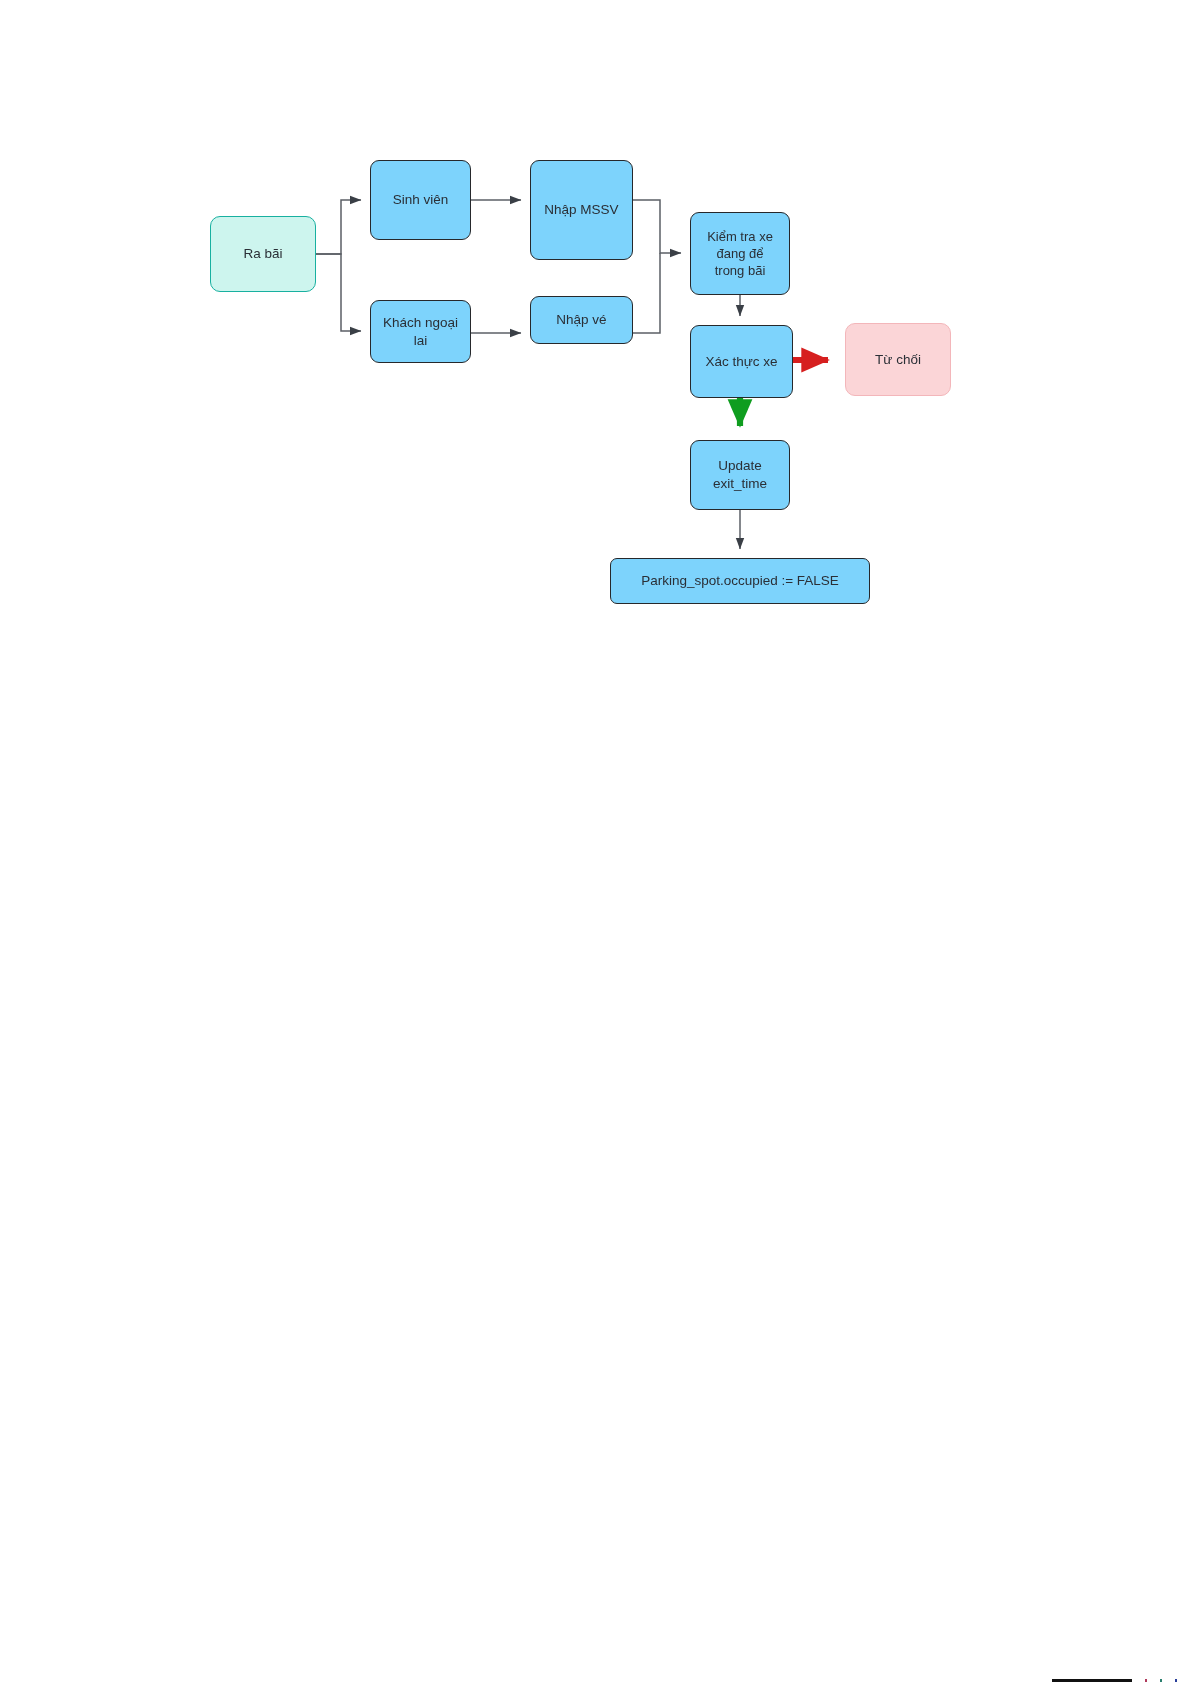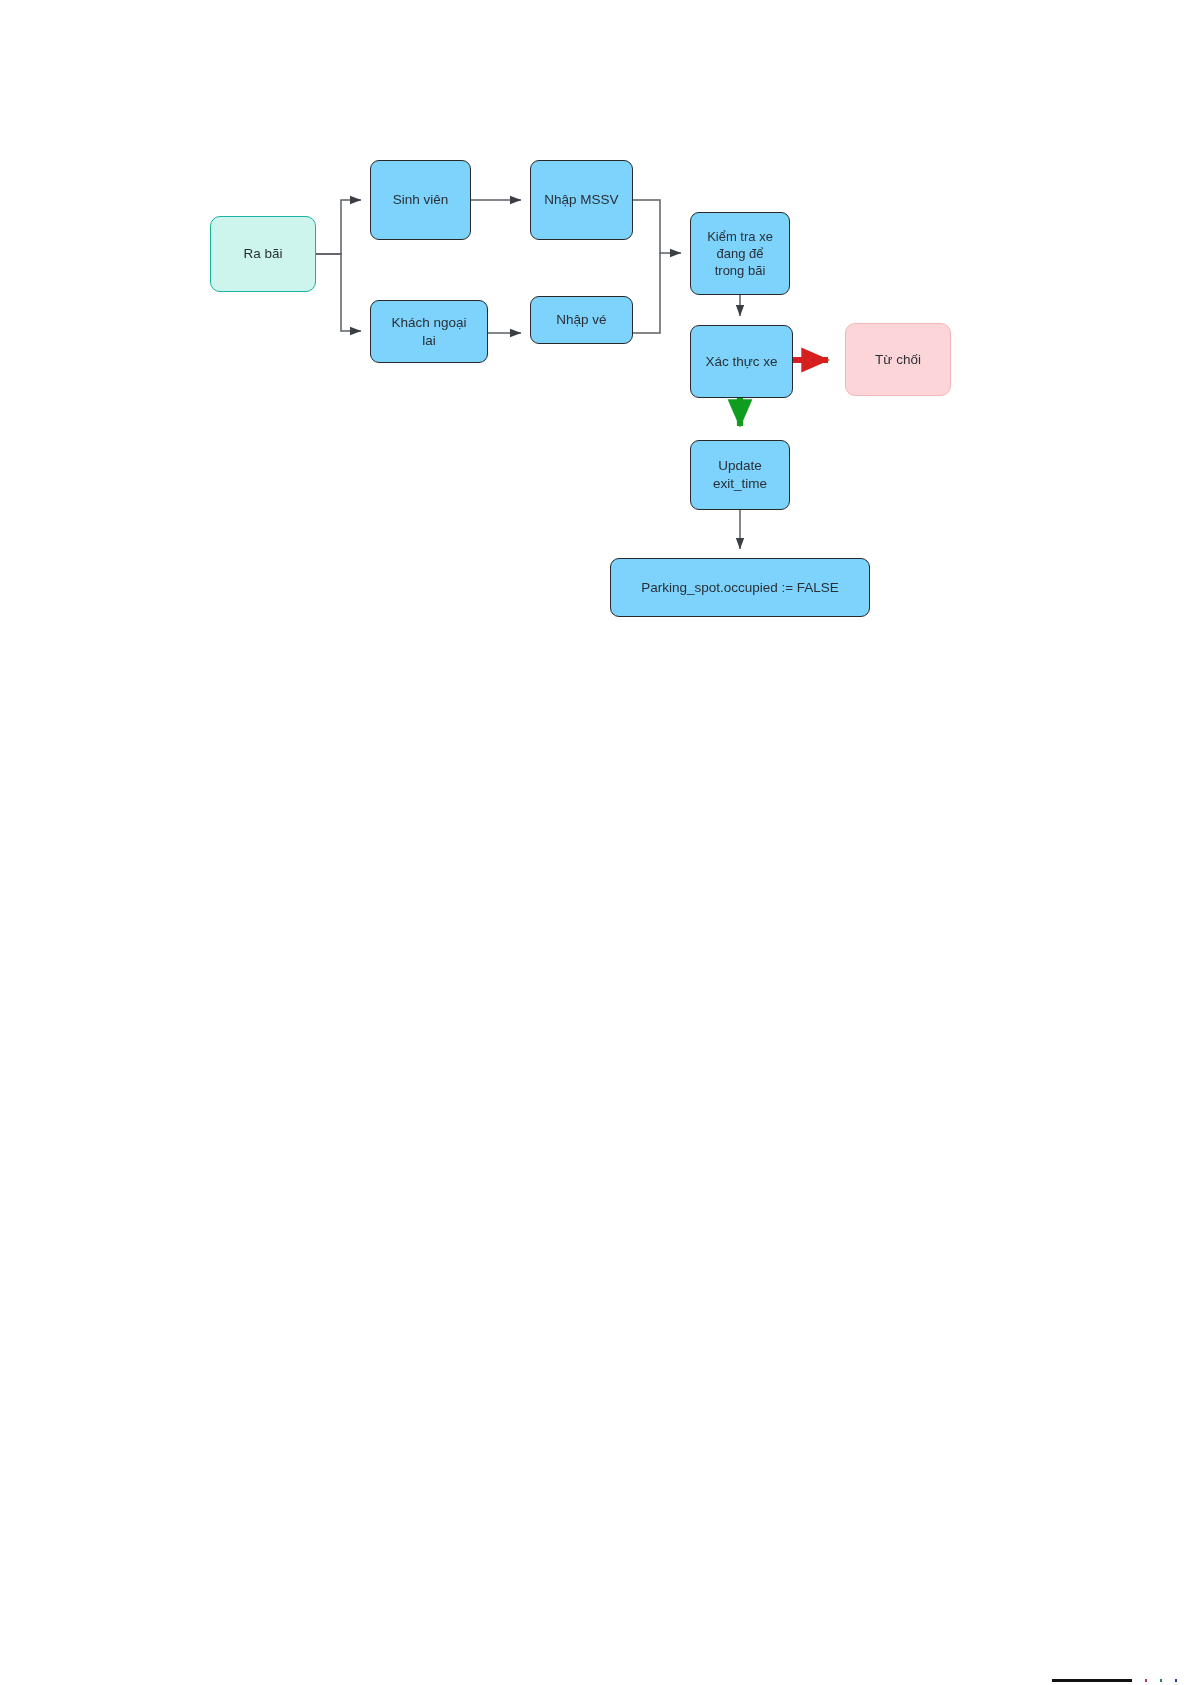--- a/index.html
+++ b/index.html
@@ -118,26 +118,26 @@
   </svg>
 
   <div class="node start" style="left:210px; top:216px; width:106px; height:76px;">
     <span class="node-label">Ra bãi</span>
   </div>
 
   <div class="node process" style="left:370px; top:160px; width:101px; height:80px;">
     <span class="node-label">Sinh viên</span>
   </div>
 
-  <div class="node process" style="left:370px; top:300px; width:118px; height:63px;">
+  <div class="node process" style="left:370px; top:300px; width:101px; height:63px;">
     <span class="node-label">Khách ngoại
 lai</span>
   </div>
 
-  <div class="node process" style="left:530px; top:160px; width:103px; height:80px;">
+  <div class="node process" style="left:530px; top:160px; width:103px; height:100px;">
     <span class="node-label">Nhập MSSV</span>
   </div>
 
   <div class="node process" style="left:530px; top:296px; width:103px; height:48px;">
     <span class="node-label">Nhập vé</span>
   </div>
 
   <div class="node process" style="left:690px; top:212px; width:100px; height:83px; font-size:13px;">
     <span class="node-label">Kiểm tra xe
 đang để
@@ -150,21 +150,21 @@
 
   <div class="node reject" style="left:845px; top:323px; width:106px; height:73px;">
     <span class="node-label">Từ chối</span>
   </div>
 
   <div class="node process" style="left:690px; top:440px; width:100px; height:70px;">
     <span class="node-label">Update
 exit_time</span>
   </div>
 
-  <div class="node process" style="left:610px; top:558px; width:260px; height:59px;">
+  <div class="node process" style="left:610px; top:558px; width:260px; height:46px;border-radius:7px;">
     <span class="node-label">Parking_spot.occupied := FALSE</span>
   </div>
 
   <div class="bottom-edge-artifact"></div>
   <div class="edge-dot" style="left:1145px; background:#b03a5b;"></div>
   <div class="edge-dot" style="left:1160px; background:#2b7f6f;"></div>
   <div class="edge-dot" style="left:1175px; background:#2a3f9a;"></div>
 
 </div>
 

